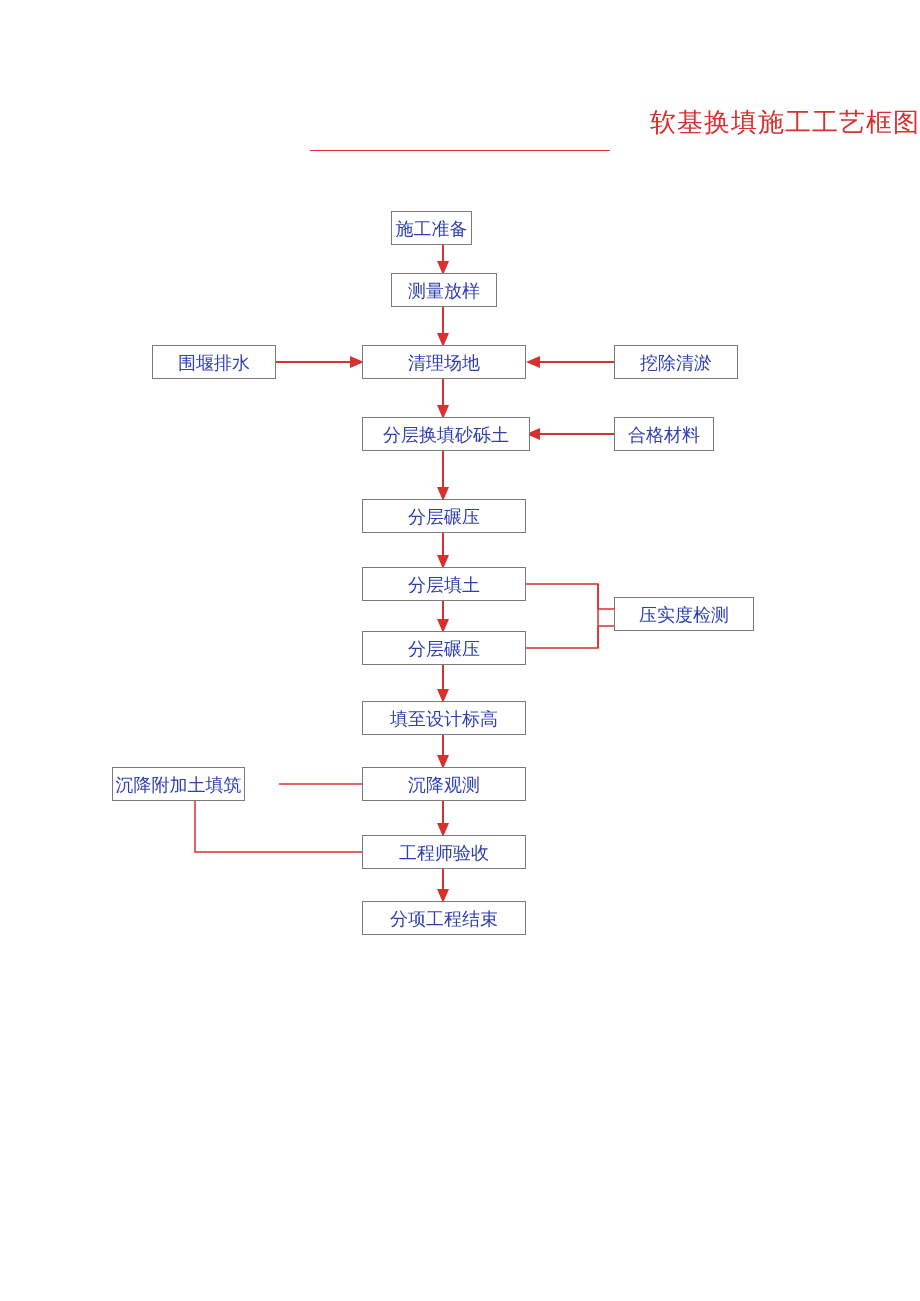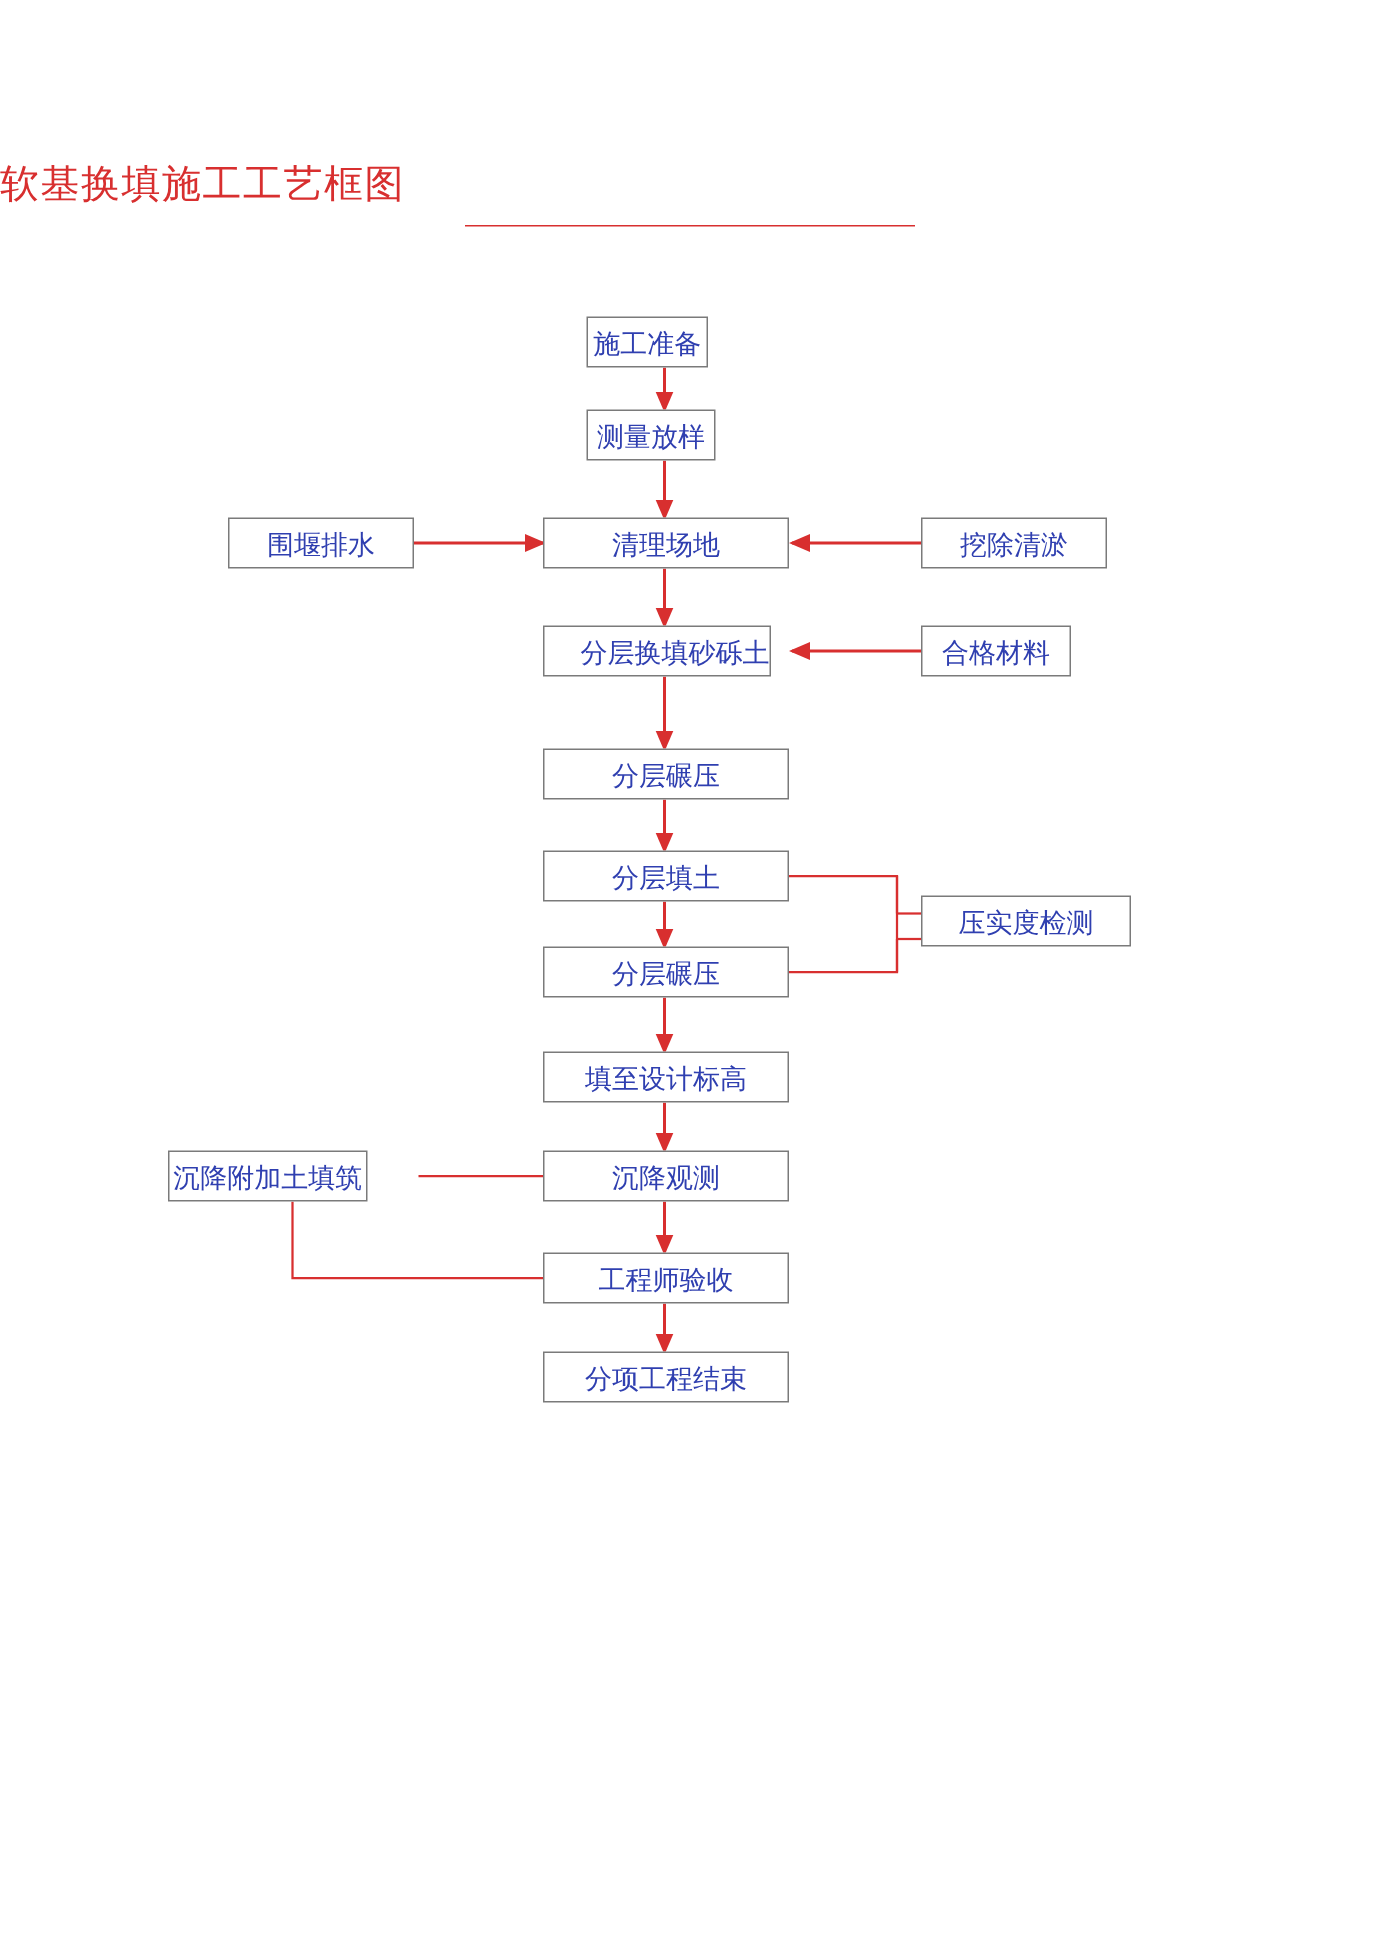--- a/index.html
+++ b/index.html
@@ -2,21 +2,21 @@
 <html><head>
   <meta charset="utf-8">
   <style>
     body {
       margin: 0;
       padding: 0;
       background: #fff;
       font-family: "SimSun", "Microsoft YaHei", sans-serif;
     }
     .title {
-      text-align: left;
+      text-align: right;
       color: #d82f2f;
       font-size: 26px;
       font-weight: normal;
       margin-top: 105px;
       margin-bottom: 10px;
       letter-spacing: 1px;
     }
     .title-underline {
       width: 300px;
       border-bottom: 1.5px solid #d82f2f;
@@ -106,27 +106,27 @@
     <line class="arrow-line-thin" x1="362" y1="573" x2="279" y2="573"></line>
 
     <polyline class="arrow-line-thin" points="195,590 195,641 362,641"></polyline>
 
     <line class="arrow-line" x1="443" y1="590" x2="443" y2="624" marker-end="url(#ah)"></line>
 
     <line class="arrow-line" x1="443" y1="658" x2="443" y2="690" marker-end="url(#ah)"></line>
   </svg>
 
   <div class="box" style="left:391px; top:0px;   width:81px;">施工准备</div>
-  <div class="box" style="left:391px; top:62px;  width:86px;">测量放样</div>
+  <div class="box" style="left:391px; top:62px;  width:106px;">测量放样</div>
 
   <div class="box" style="left:362px; top:134px; width:164px;">清理场地</div>
   <div class="box" style="left:152px; top:134px; width:124px;">围堰排水</div>
   <div class="box" style="left:614px; top:134px; width:124px;">挖除清淤</div>
 
-  <div class="box" style="left:362px; top:206px; width:152px;text-align:right;">分层换填砂砾土</div>
+  <div class="box" style="left:362px; top:206px; width:168px;">分层换填砂砾土</div>
   <div class="box" style="left:614px; top:206px; width:100px;">合格材料</div>
 
   <div class="box" style="left:362px; top:288px; width:164px;">分层碾压</div>
 
   <div class="box" style="left:362px; top:356px; width:164px;">分层填土</div>
   <div class="box" style="left:362px; top:420px; width:164px;">分层碾压</div>
   <div class="box" style="left:614px; top:386px; width:140px;">压实度检测</div>
 
   <div class="box" style="left:362px; top:556px; width:164px;">沉降观测</div>
 

